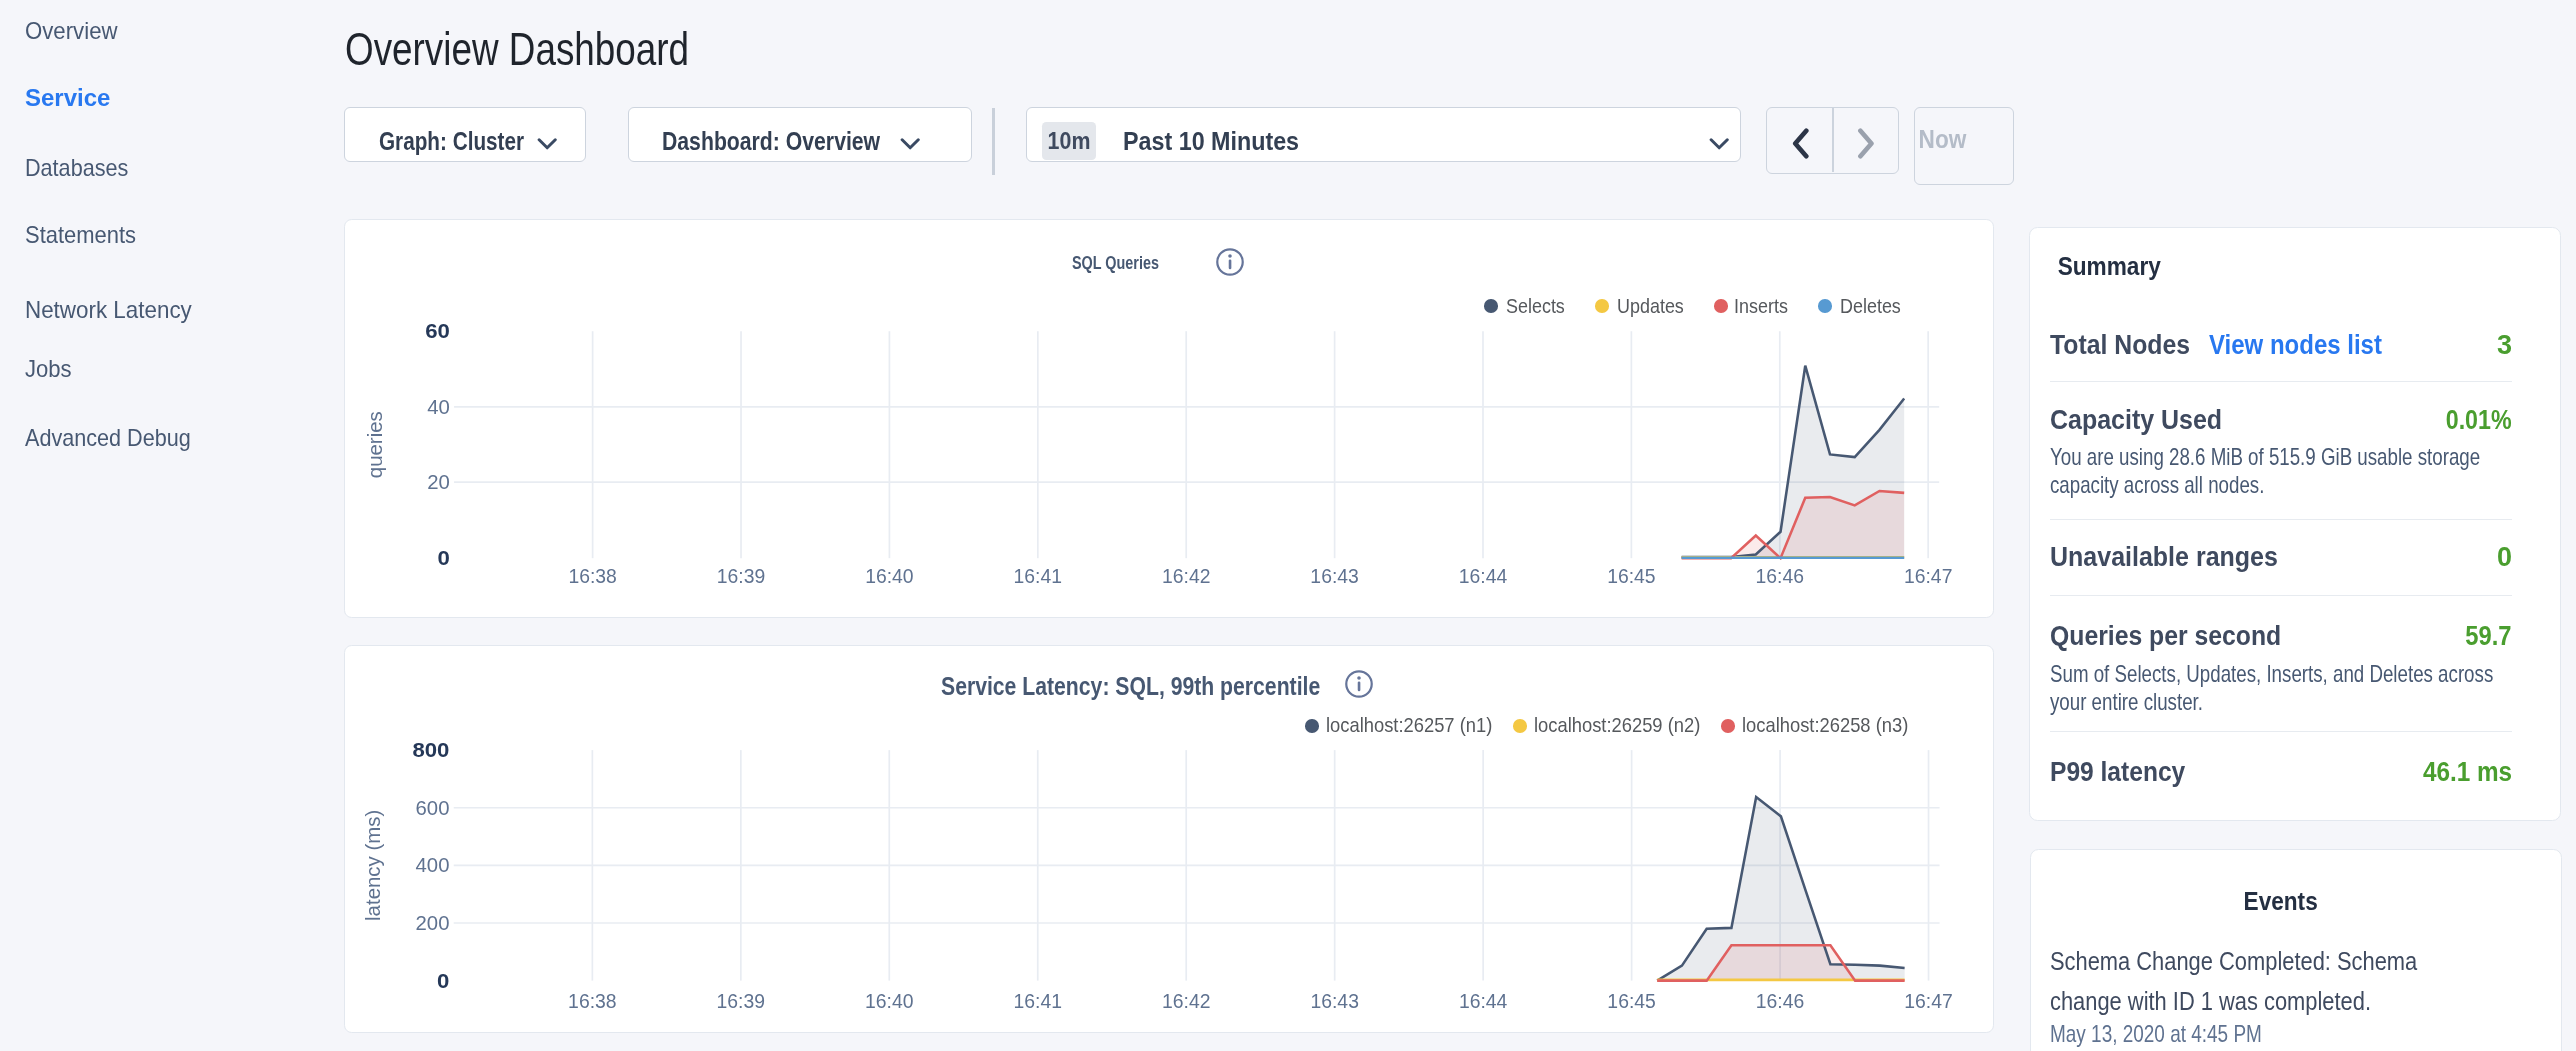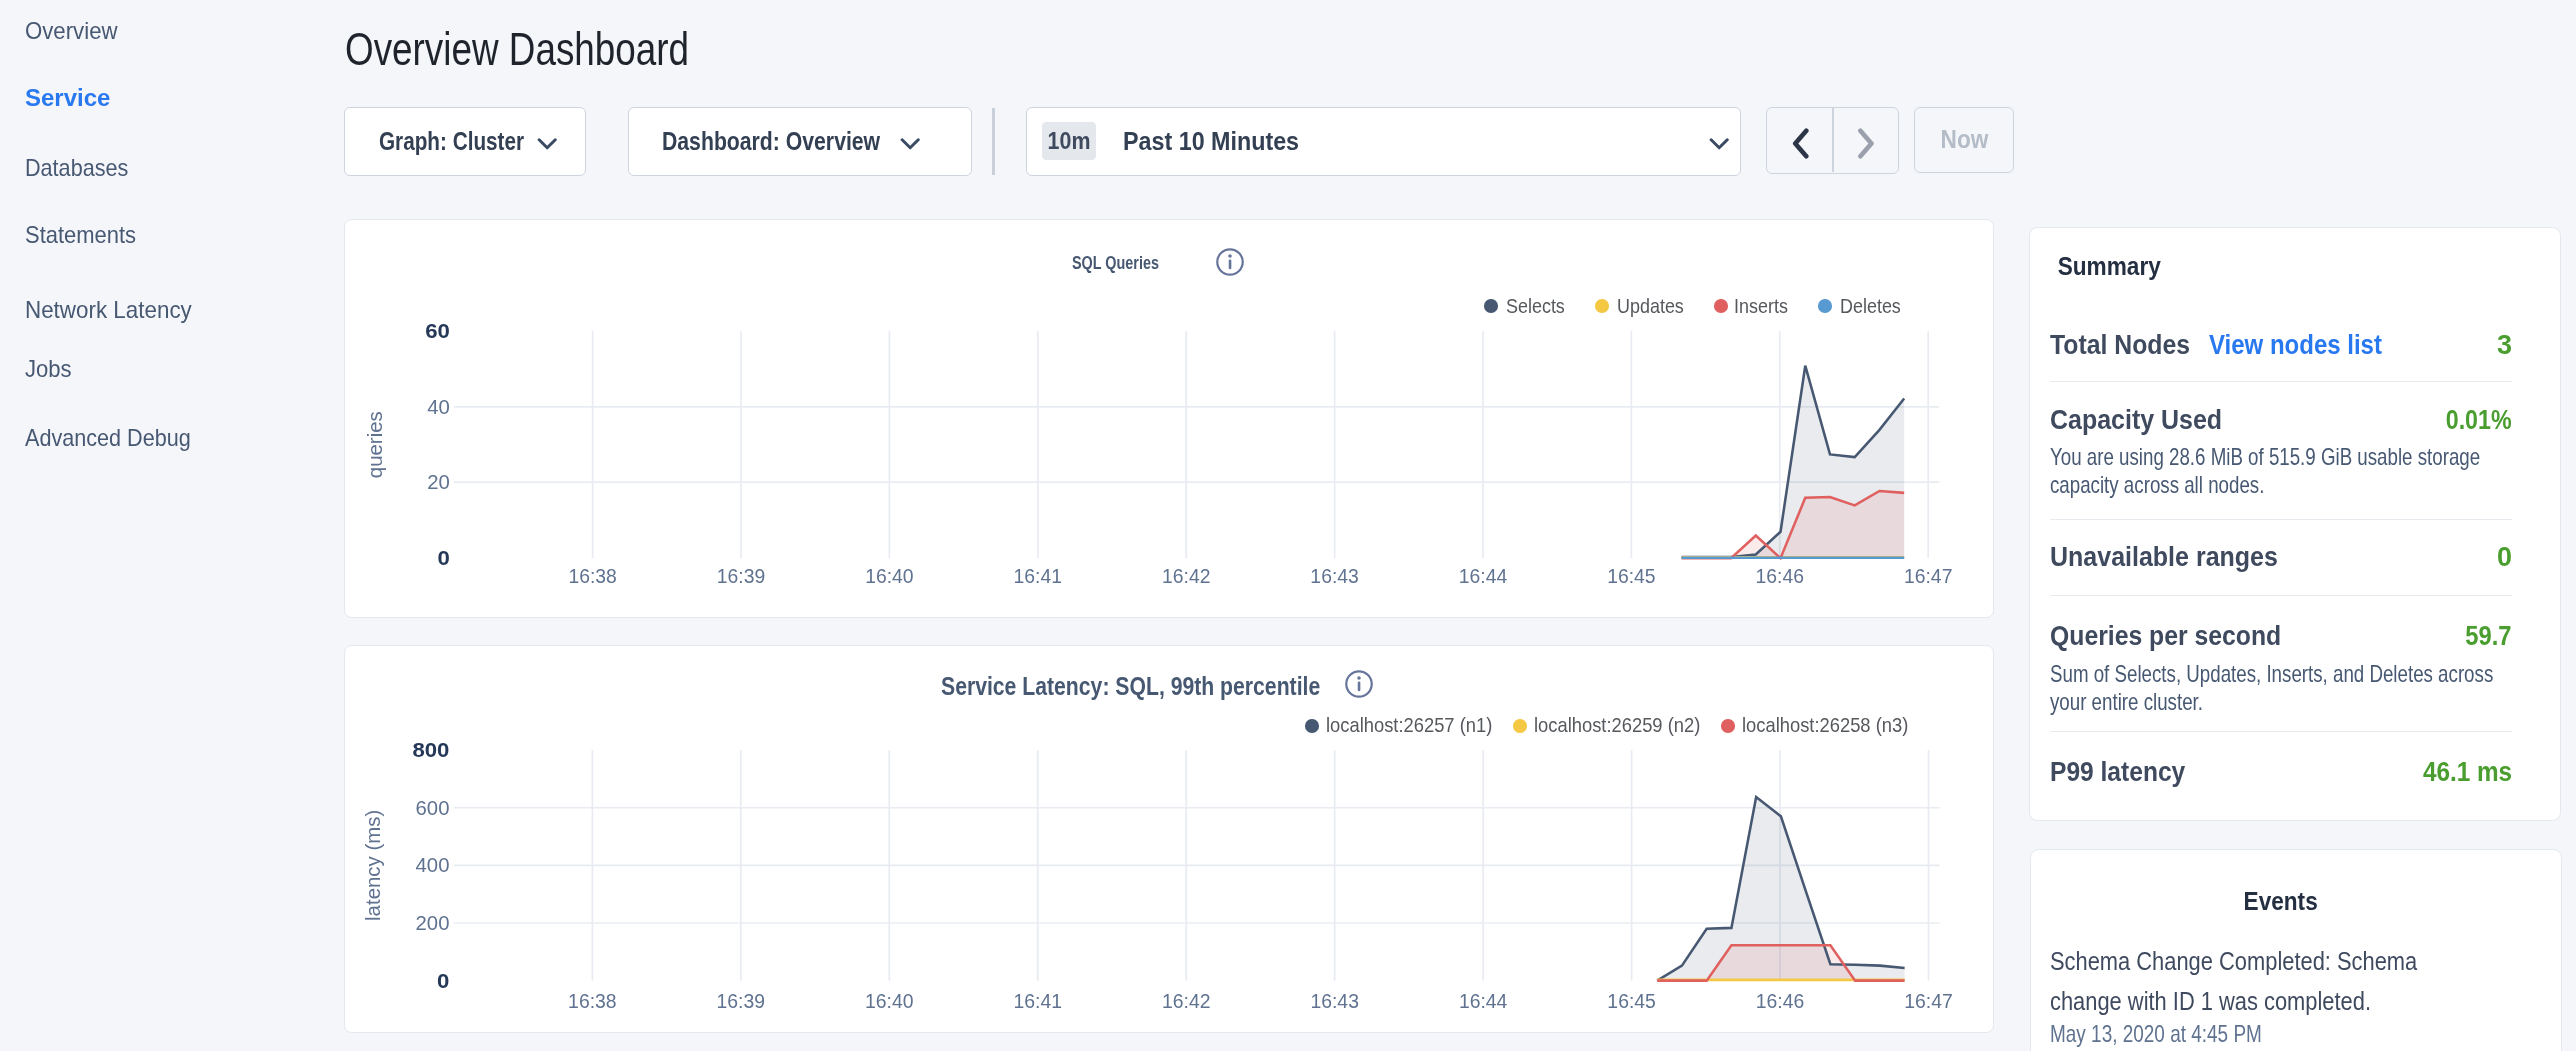--- a/index.html
+++ b/index.html
@@ -6,21 +6,21 @@
 html,body { width:2576px; height:1051px; overflow:hidden; }
 body { background:#f5f6fa; font-family:"Liberation Sans", sans-serif; color:#475872; position:relative; }
 .abs { position:absolute; }
 .sx { display:inline-block; transform-origin:left center; white-space:nowrap; }
 
 
 .nav-item { position:absolute; left:25px; font-size:24px; line-height:28px; color:#475872; }
 .nav-item.active { color:#2878f0; font-weight:bold; }
 
 
-.ctl { position:absolute; top:107px; height:69px; border:1.7px solid #cdd4de; border-radius:6px; background:#fff; }
+.ctl { position:absolute; top:107px; height:55px; border:1.7px solid #cdd4de; border-radius:6px; background:#fff; }
 .lbl { position:absolute; font-weight:bold; font-size:26px; line-height:26px; color:#333f52; transform-origin:left center; white-space:nowrap; }
 
 
 .panel { position:absolute; background:#fff; border:1.7px solid #e3e8ef; border-radius:7.7px; }
 .ld { position:absolute; width:13.6px; height:13.6px; border-radius:50%; }
 .lt { position:absolute; font-size:20.4px; line-height:20.4px; color:#55585c; transform-origin:left center; transform:scaleX(0.88); white-space:nowrap; }
 
 
 .srt { position:absolute; font-weight:bold; font-size:27px; line-height:27px; color:#3f4a5f; transform-origin:left center; white-space:nowrap; }
 .sgv { position:absolute; right:64px; font-weight:bold; font-size:27px; line-height:27px; color:#4a9e2f; transform-origin:right center; white-space:nowrap; }
@@ -62,21 +62,21 @@
 </div>
 <div class="ctl" style="left:1766px; width:133px; height:67px; background:transparent;">
   <div class="abs" style="left:65px; top:0; width:1.7px; height:64px; background:#ccd3dd;"></div>
   <svg class="abs" style="left:24px; top:19.6px;" width="18.7" height="31" viewBox="0 0 22 36">
       <path d="M18 3 L5 18 L18 33" fill="none" stroke="#2c3547" stroke-width="5.5" stroke-linecap="round" stroke-linejoin="round"></path>
     </svg>
   <svg class="abs" style="left:90px; top:19.6px;" width="18.7" height="31" viewBox="0 0 22 36">
       <path d="M4 3 L17 18 L4 33" fill="none" stroke="#9aa1ad" stroke-width="5.5" stroke-linecap="round" stroke-linejoin="round"></path>
     </svg>
 </div>
-<div class="ctl" style="left:1914px; width:100px; height:66px; background:transparent; text-align:center;">
+<div class="ctl" style="left:1914px; width:100px; height:78px; background:transparent; text-align:left;">
   <span style="display:inline-block; font-weight:bold; font-size:26px; line-height:63px; color:#b4bcc8; transform:scaleX(0.87);">Now</span>
 </div>
 
 <div class="panel" style="left:344px; top:219px; width:1650px; height:399px;"></div>
 <div class="abs" style="left:1072px; top:250px; font-weight:bold; font-size:18px; line-height:26px; color:#475872;"><span class="sx" style="transform:scaleX(0.80);">SQL Queries</span></div>
 <svg class="abs" style="left:1216px; top:248px;" width="28" height="28" viewBox="0 0 33 33">
   <circle cx="16.5" cy="16.5" r="15" fill="none" stroke="#66759a" stroke-width="2.6"></circle>
   <circle cx="16.5" cy="9.5" r="2.1" fill="#66759a"></circle>
   <rect x="15" y="13.5" width="3.1" height="11.5" rx="1.5" fill="#66759a"></rect>
 </svg>

